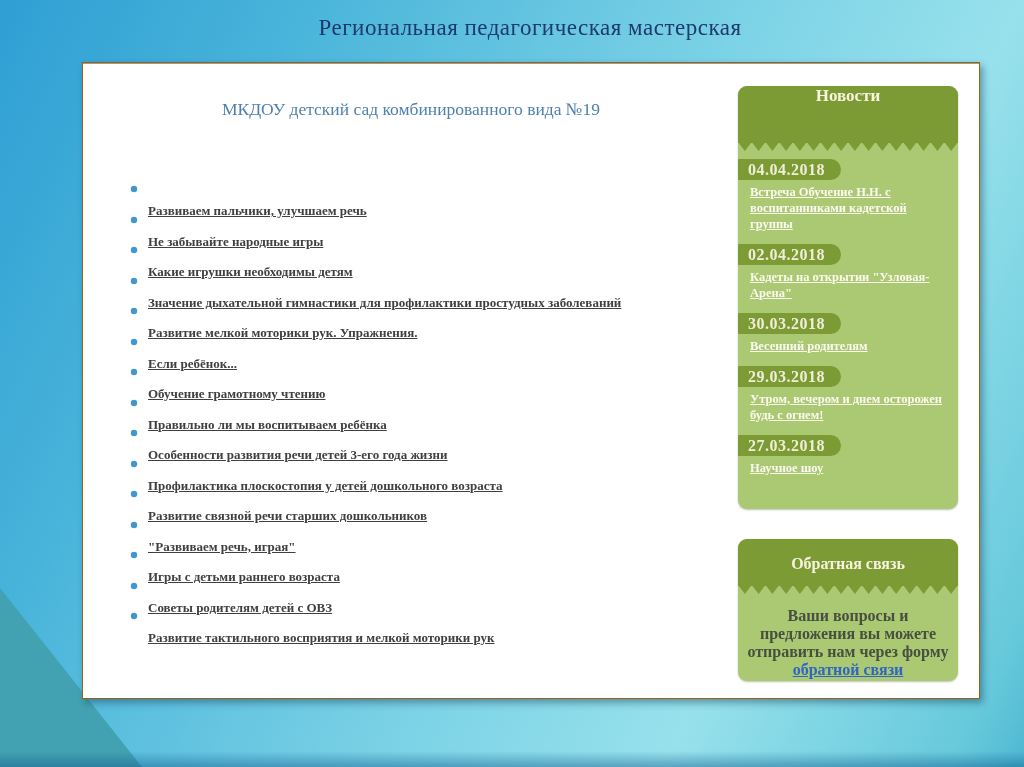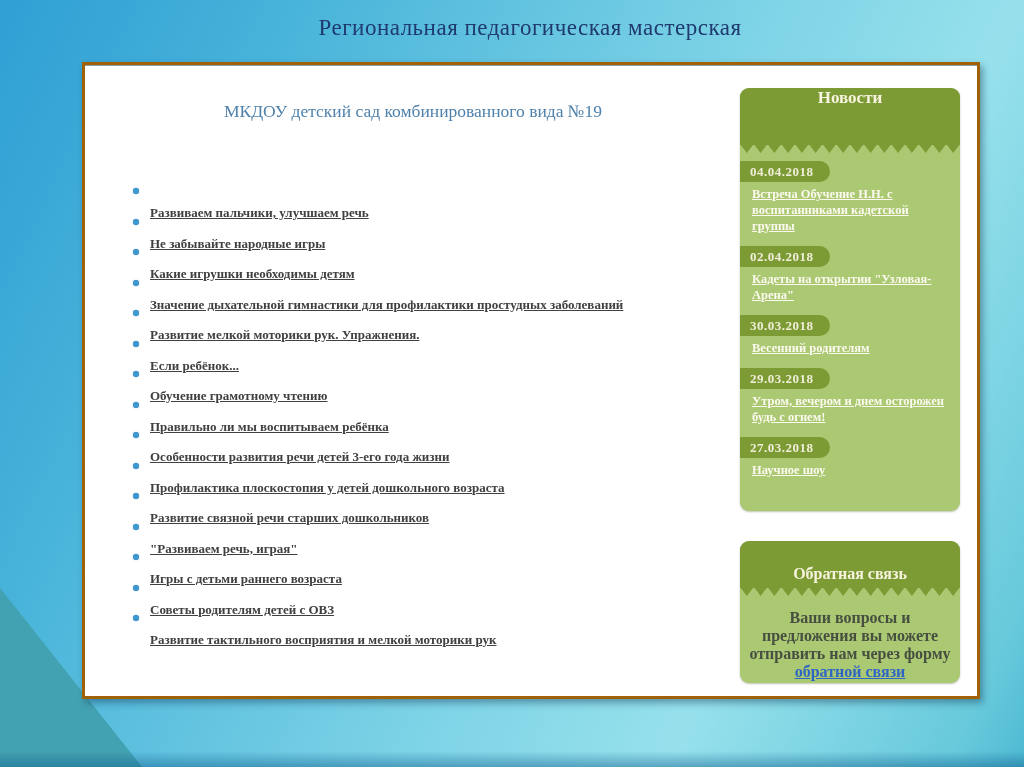--- a/index.html
+++ b/index.html
@@ -10,21 +10,21 @@
     position:relative;
   }
   .facet-bl { position:absolute; left:0; top:588px; width:142px; height:179px;
     background:#43a2b1; clip-path:polygon(0 0,100% 100%,0 100%); }
   .bottom-strip { position:absolute; left:0; bottom:0; width:100%; height:16px;
     background:linear-gradient(180deg,rgba(13,90,140,0) 0%,rgba(13,90,140,0.45) 100%); }
   .slide-title { position:absolute; top:15px; left:0; width:100%; padding-left:36px;
     text-align:center; font-size:23px; color:#1e3a6e; letter-spacing:0.5px; }
 
   .card { position:absolute; left:82px; top:62px; width:898px; height:637px;
-    background:#ffffff; border:3px solid #a16207;
+    background:#ffffff; border:1px solid #a16207;
     box-shadow:3px 4px 7px rgba(20,60,90,0.45), 0 1px 0 #8fa0ab inset; }
 
   .site-heading { position:absolute; left:48px; top:36px; width:560px;
     text-align:center; font-size:17.5px; color:#4e81ab; }
 
   .articles { position:absolute; left:48px; top:118px; width:620px;
     list-style:none; display:flex; flex-direction:column; gap:14.5px; }
   .article-row { display:flex; align-items:center; height:16px; }
   .bullet { width:6px; height:6px; border-radius:50%; background:#3e97cf;
     margin-right:11px; flex:0 0 auto; box-shadow:0 0 1px #2a7cb0; }
@@ -33,28 +33,28 @@
 
   .panel { position:absolute; left:655px; width:220px; background:#abc873;
     border-radius:9px; overflow:hidden; box-shadow:0 1px 2px rgba(60,80,30,0.35); }
   .news-panel { top:23px; height:423px; }
   .feedback-panel { top:476px; height:142px; }
   .panel-head { background:#7d9b35; }
   .news-panel .panel-head { height:57px; }
   .feedback-panel .panel-head { height:47px; }
   .panel-title { text-align:center; color:#f7f3df; font-weight:bold; }
   .news-panel .panel-title { font-size:17px; }
-  .feedback-panel .panel-title { font-size:16px; padding-top:24px; }
+  .feedback-panel .panel-title { font-size:16px; padding-top:16px; }
   .teeth { display:block; width:100%; height:9px; margin-top:-1px; }
   .teeth path { fill:#7d9b35; }
 
   .news-body { padding-top:8px; }
   .news-item { margin-bottom:12px; }
   .news-date { display:inline-block; background:#7d9b35; color:#f0eed8;
-    font-size:13px; font-weight:bold; height:21px; line-height:21px;
+    font-size:16px; font-weight:bold; height:21px; line-height:21px;
     padding:0 16px 0 12px; margin-left:-2px; border-radius:4px 11px 11px 4px;
     letter-spacing:0.5px; }
   .news-link { display:block; margin:4px 12px 0 12px; font-size:12.5px; line-height:16px;
     font-weight:bold; color:#fcfaef; text-decoration:underline; cursor:pointer; }
 
   .feedback-body { padding:13px 9px 0 9px; text-align:center;
     font-size:16px; line-height:18px; font-weight:bold; color:#474f41; }
   .feedback-link { color:#2f66c4; text-decoration:underline; cursor:pointer; }
 </style>
 </head>

